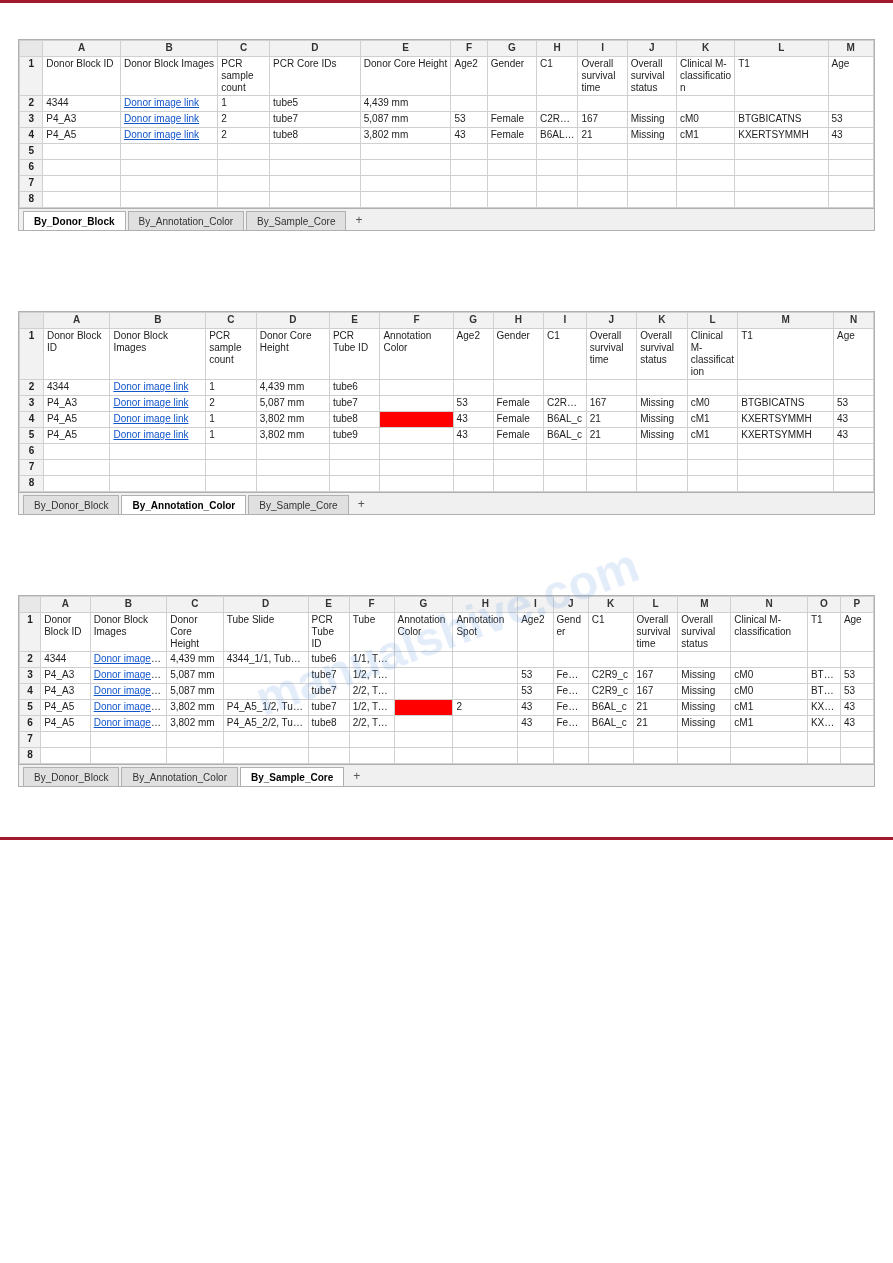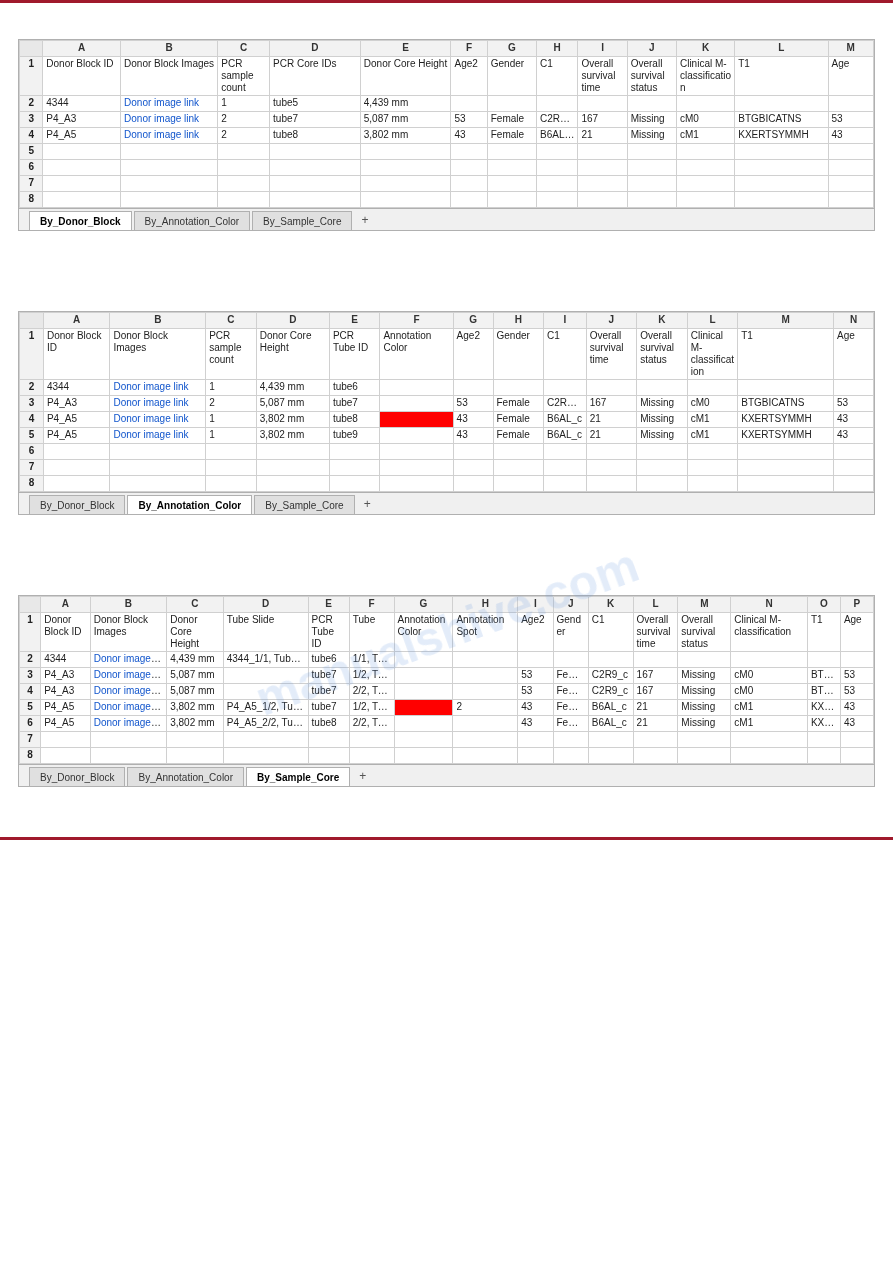--- a/index.html
+++ b/index.html
@@ -90,35 +90,36 @@
       max-width: 18px;
     }
 
     table.sheet .corner-header {
       background: #e8e8e8;
       width: 18px;
     }
 
     .link-cell {
       color: #1155cc;
+      text-decoration: underline;
       margin-top: 44px;
     }
 
     .red-cell {
       background: #ff0000 !important;
       color: #fff;
     }
 
     
     .tab-bar {
       display: flex;
       align-items: flex-end;
       background: #f0f0f0;
       border-top: 1px solid #b0b0b0;
-      padding: 0 10px;
+      padding: 0 4px;
       height: 22px;
     }
 
     .tab {
       padding: 3px 10px;
       font-size: 10px;
       border: 1px solid #b0b0b0;
       border-bottom: none;
       background: #e0e0e0;
       margin-right: 2px;

